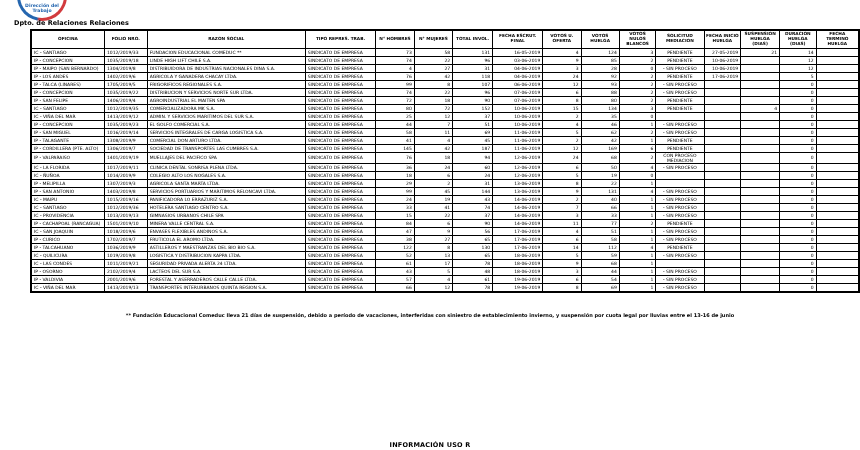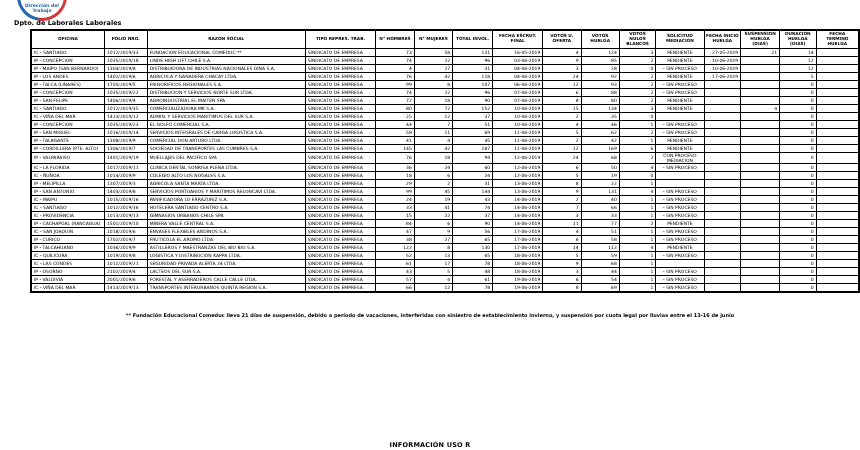--- a/index.html
+++ b/index.html
@@ -50,21 +50,21 @@
   }
 </style>
 </head>
 <body>
 
 <div class="logo">
   <div class="logo-inner"></div>
 </div>
 <div class="logo-text">Dirección del Trabajo</div>
 
-<div class="dept">Dpto. de Laborales Laborales</div>
+<div class="dept">Dpto. de Relaciones Relaciones</div>
 
 <table class="main">
   <thead>
     <tr>
         <th style="width: 70px;">OFICINA</th>
         <th style="width: 40px;">FOLIO NRO.</th>
         <th style="width: 160px;">RAZON SOCIAL</th>
         <th style="width: 68px;">TIPO REPRES. TRAB.</th>
         <th style="width: 36px;">N° HOMBRES</th>
         <th style="width: 36px;">N° MUJERES</th>

